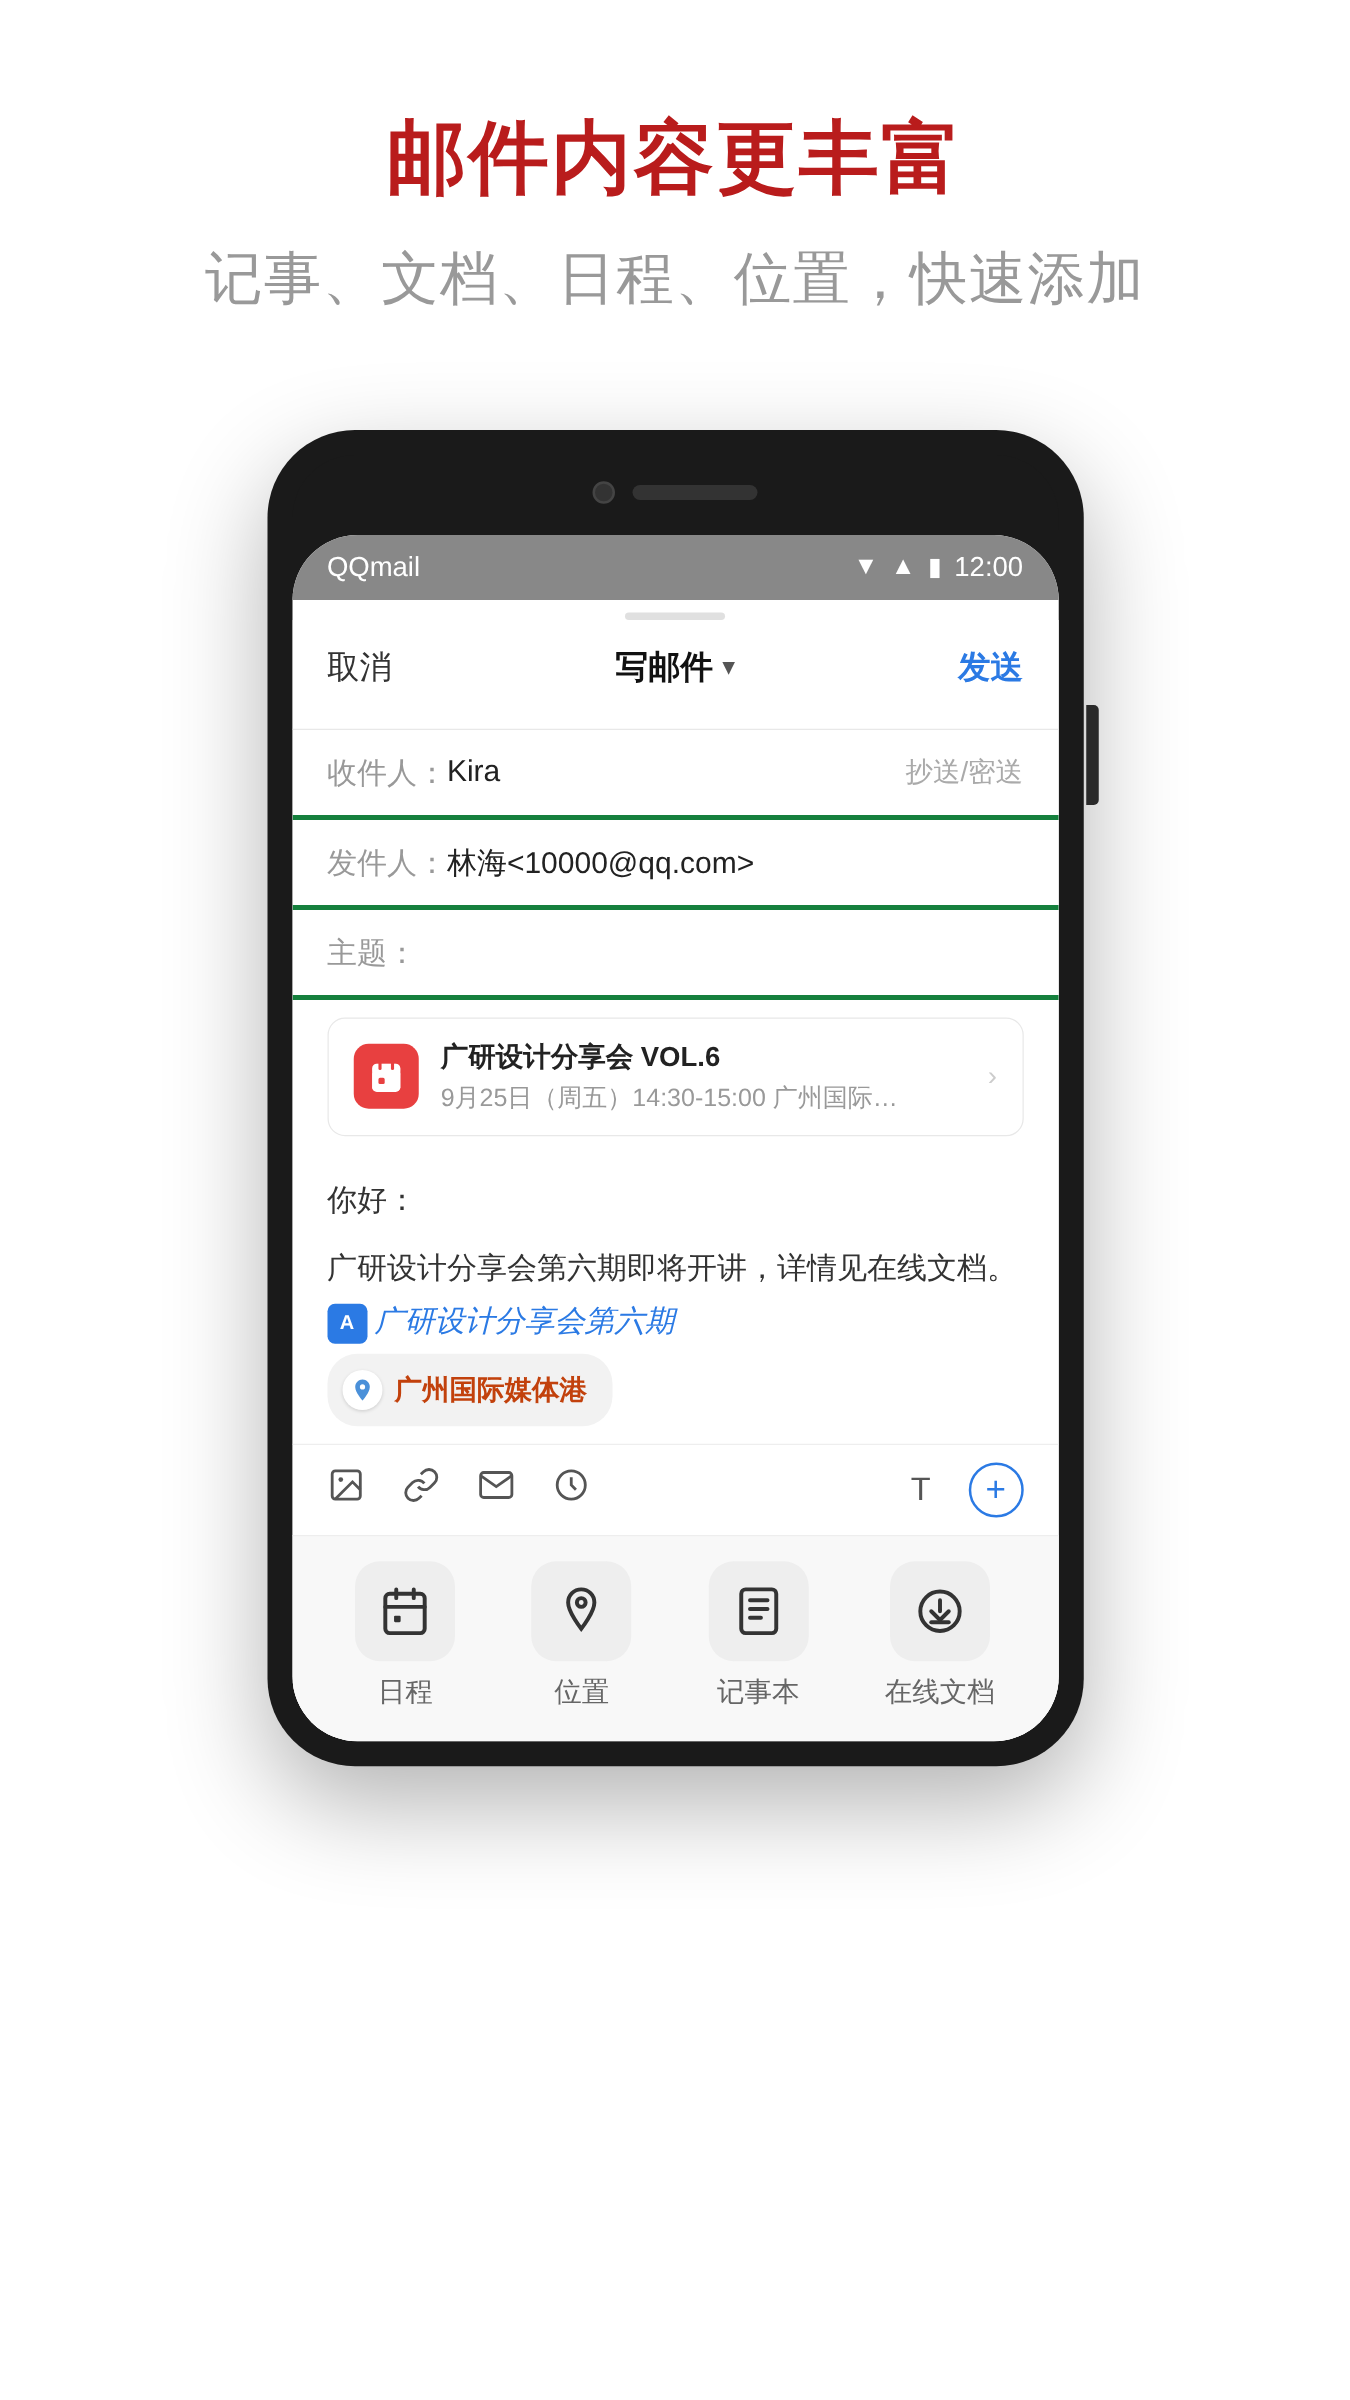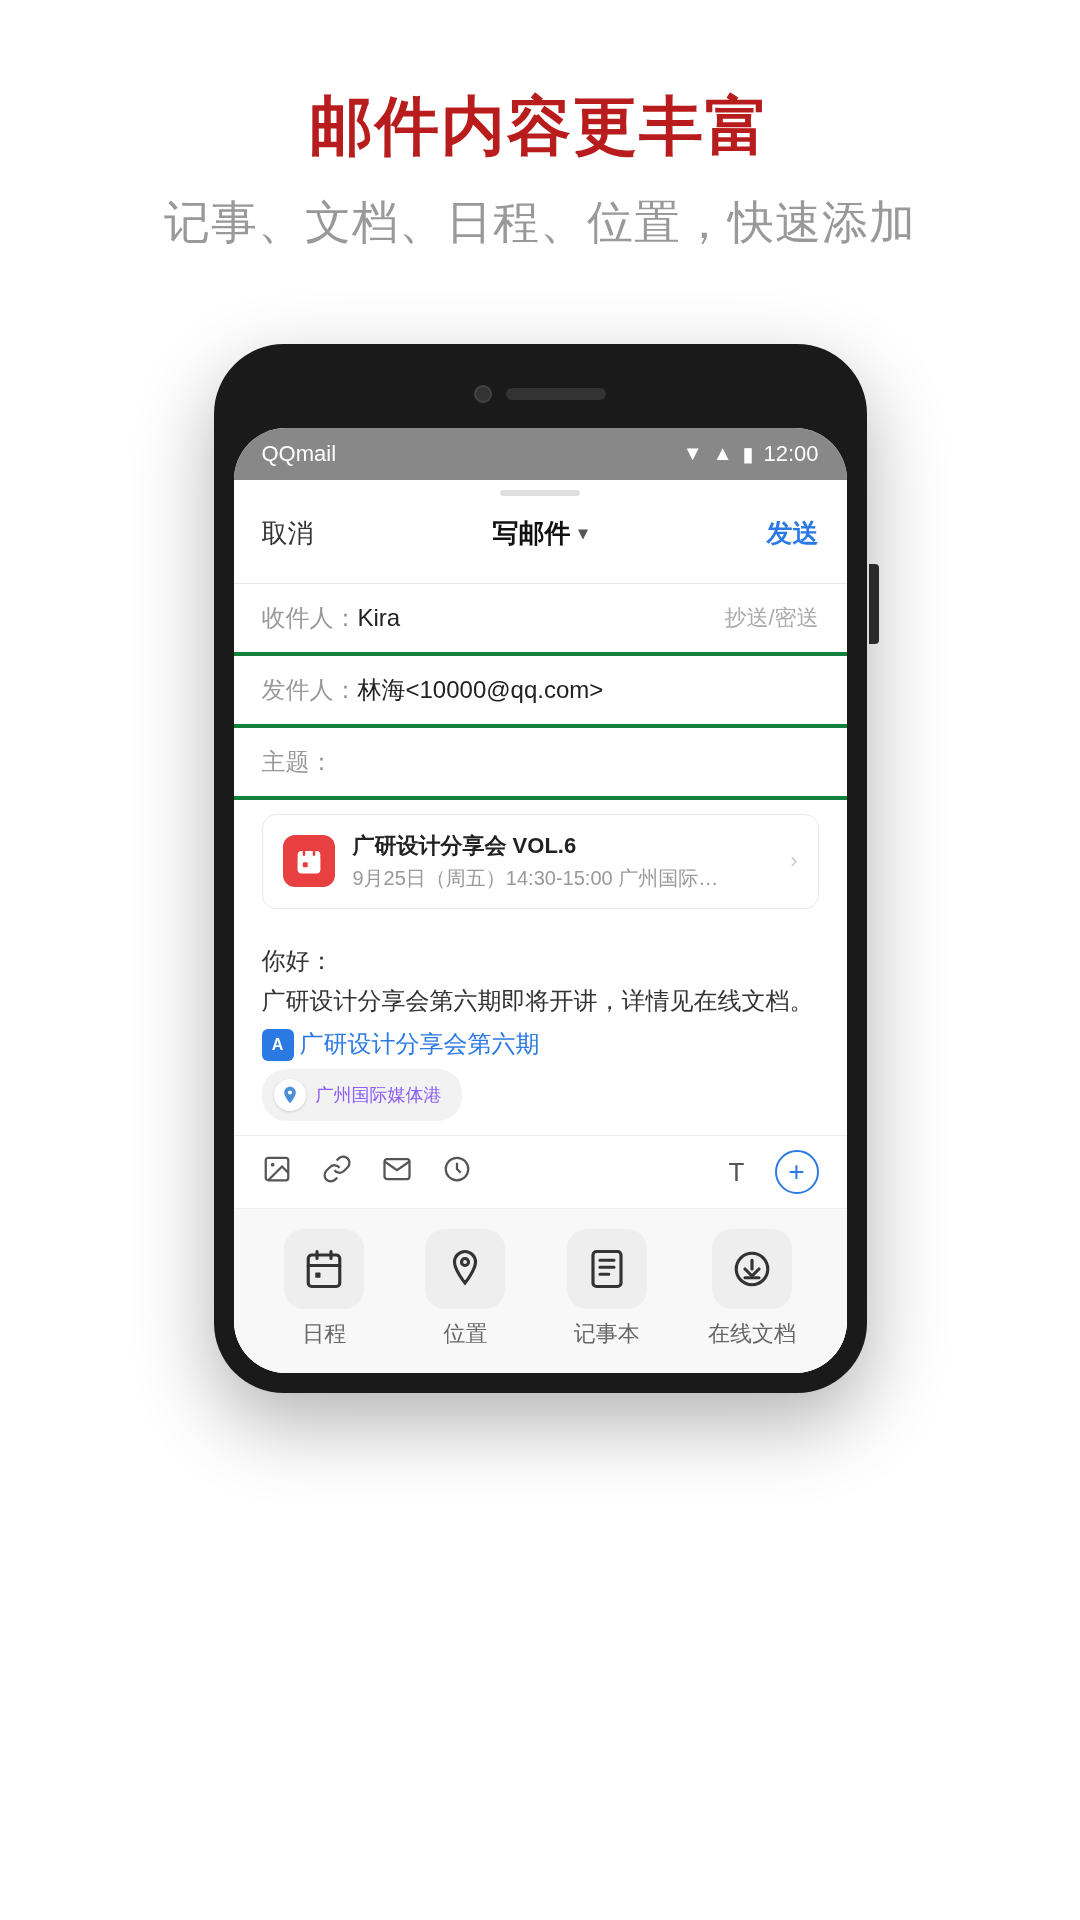--- a/index.html
+++ b/index.html
@@ -228,21 +228,21 @@
       color: #cccccc;
     }
 
     
     .email-body {
       padding: 18px 28px 14px;
       font-size: 24px;
       color: #333333;
       line-height: 1.7;
     }
-    .body-greeting { display: block; margin-bottom: 0; }
+    .body-greeting { display: block; margin-bottom: 14px; }
     .body-main { display: block; }
     .doc-link-inline {
       display: inline-flex;
       align-items: center;
       gap: 6px;
     }
     .doc-icon-small {
       width: 32px;
       height: 32px;
       background: #2b7ae4;
@@ -251,20 +251,21 @@
       align-items: center;
       justify-content: center;
       color: white;
       font-size: 16px;
       font-weight: 700;
       vertical-align: middle;
     }
     .doc-link-text {
       color: #2b7ae4;
       font-size: 24px;
+      font-style: italic;
     }
     .body-expect { display: block; margin-top: 8px; margin-bottom: 12px; }
 
     
     .location-chip {
       display: inline-flex;
       align-items: center;
       gap: 10px;
       background: #f2f2f2;
       border-radius: 24px;
@@ -275,22 +276,23 @@
       width: 32px;
       height: 32px;
       background: #ffffff;
       border-radius: 50%;
       display: flex;
       align-items: center;
       justify-content: center;
       box-shadow: 0 1px 3px rgba(0,0,0,0.15);
     }
     .loc-text {
-      font-size: 18px;
-      color: #8b5cf6;
+      font-size: 22px;
+      color: #c2410c;
+      font-weight: bold;
     }
 
     
     .compose-toolbar {
       display: flex;
       align-items: center;
       padding: 14px 28px;
       border-top: 1px solid #eeeeee;
       gap: 30px;
     }

